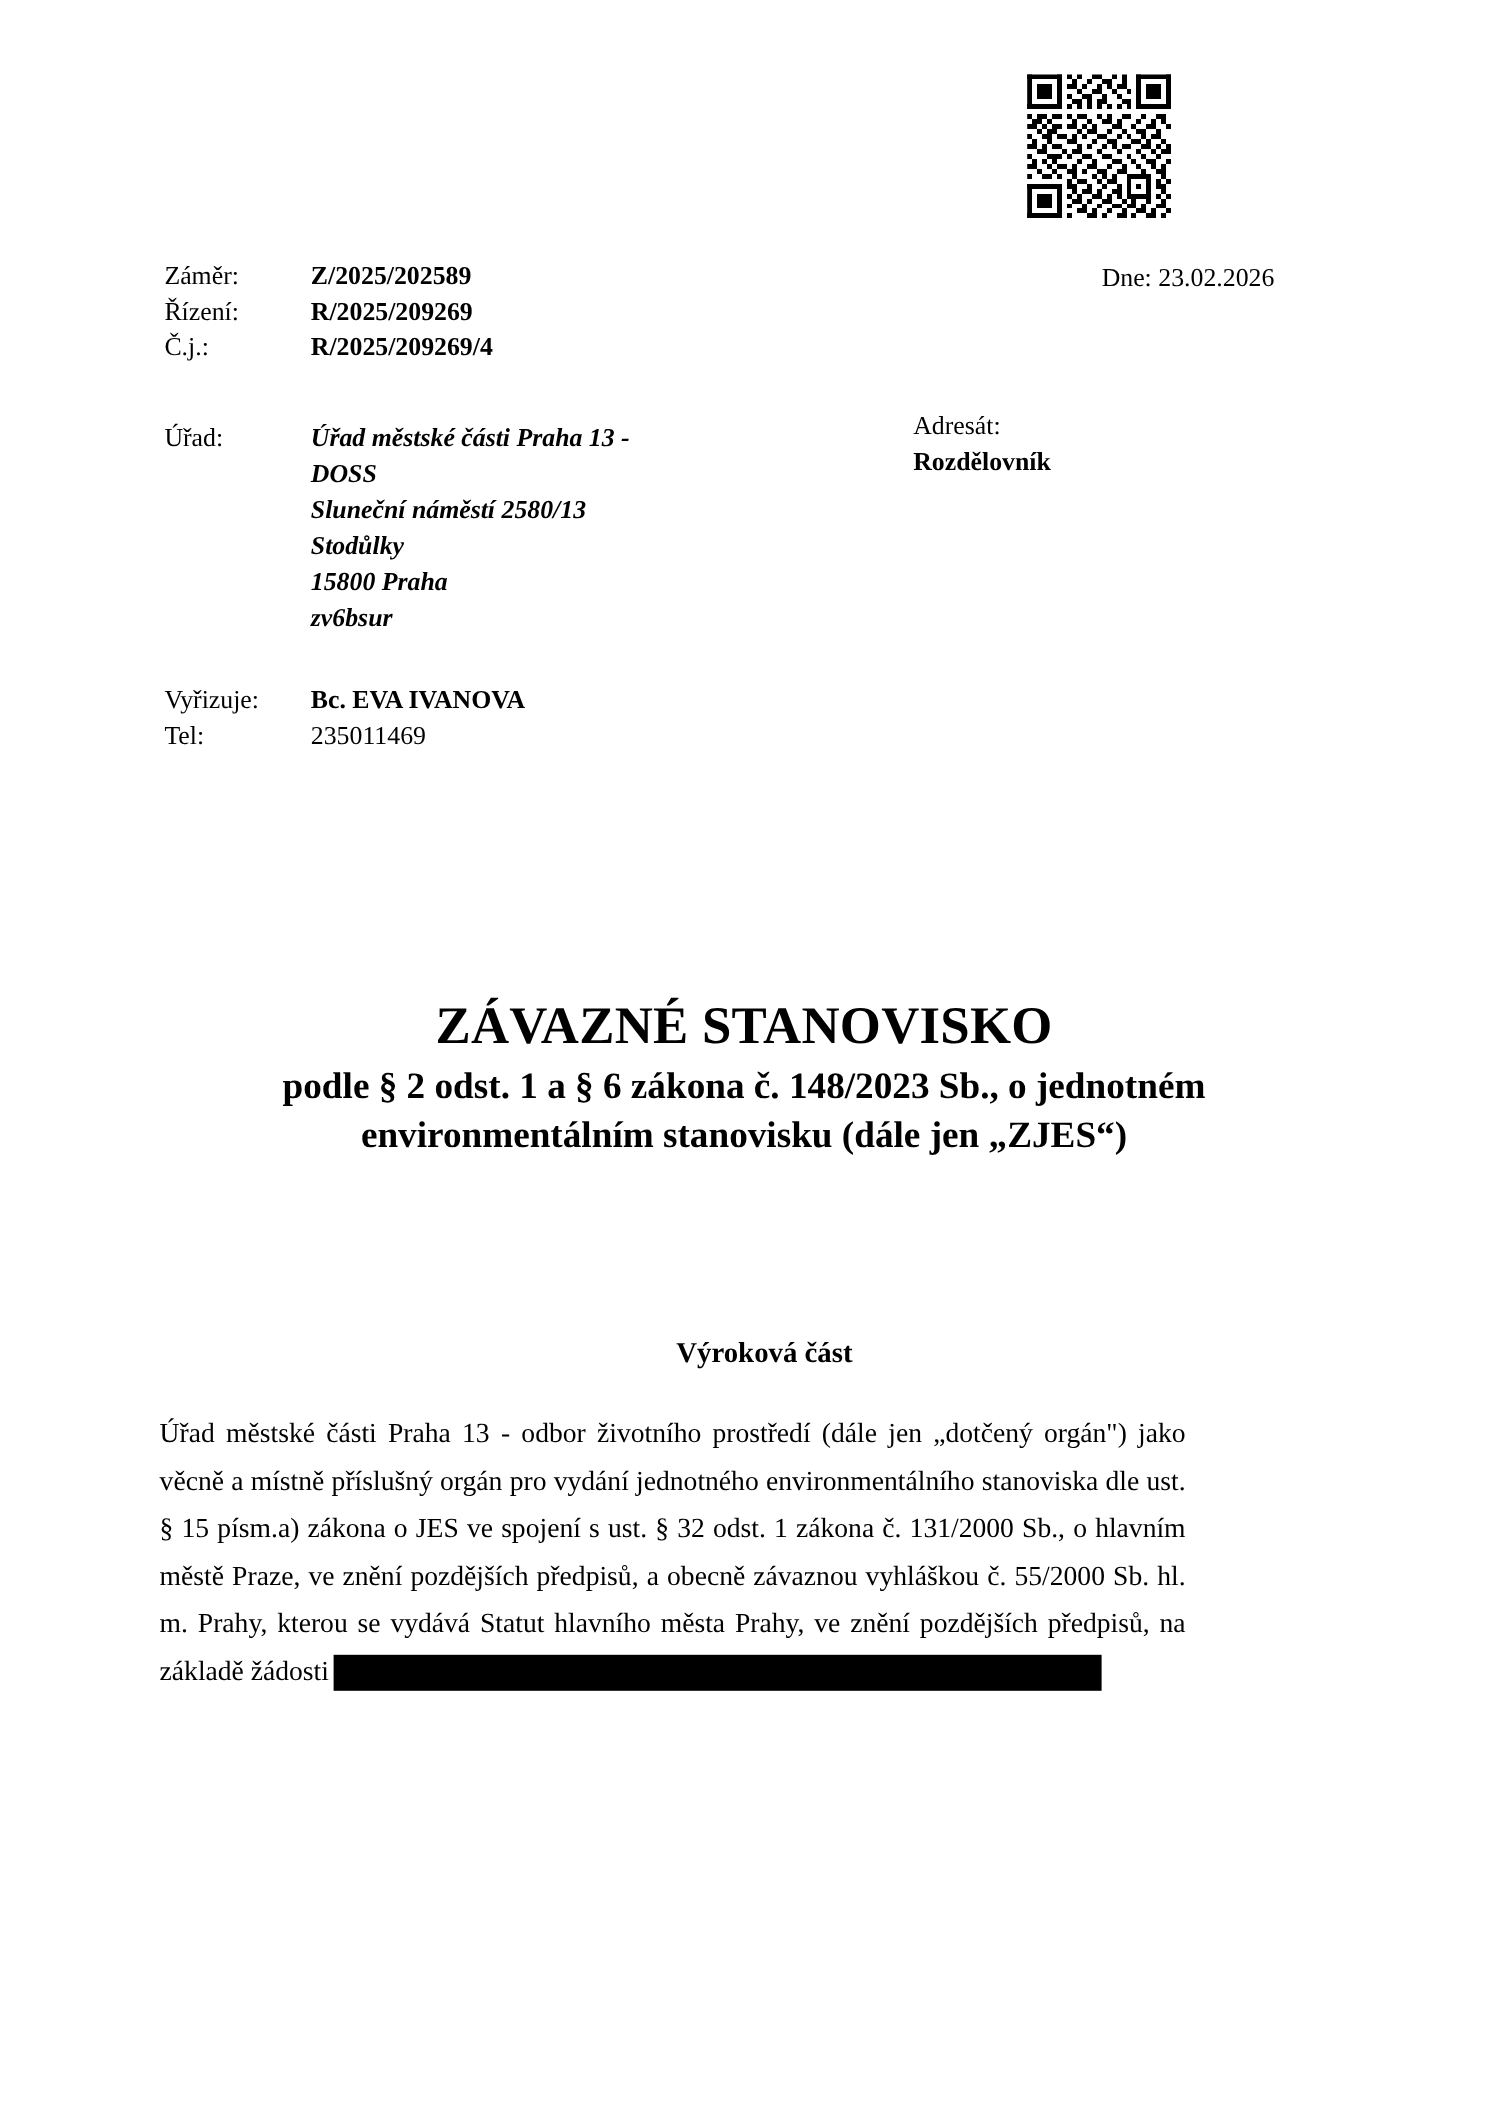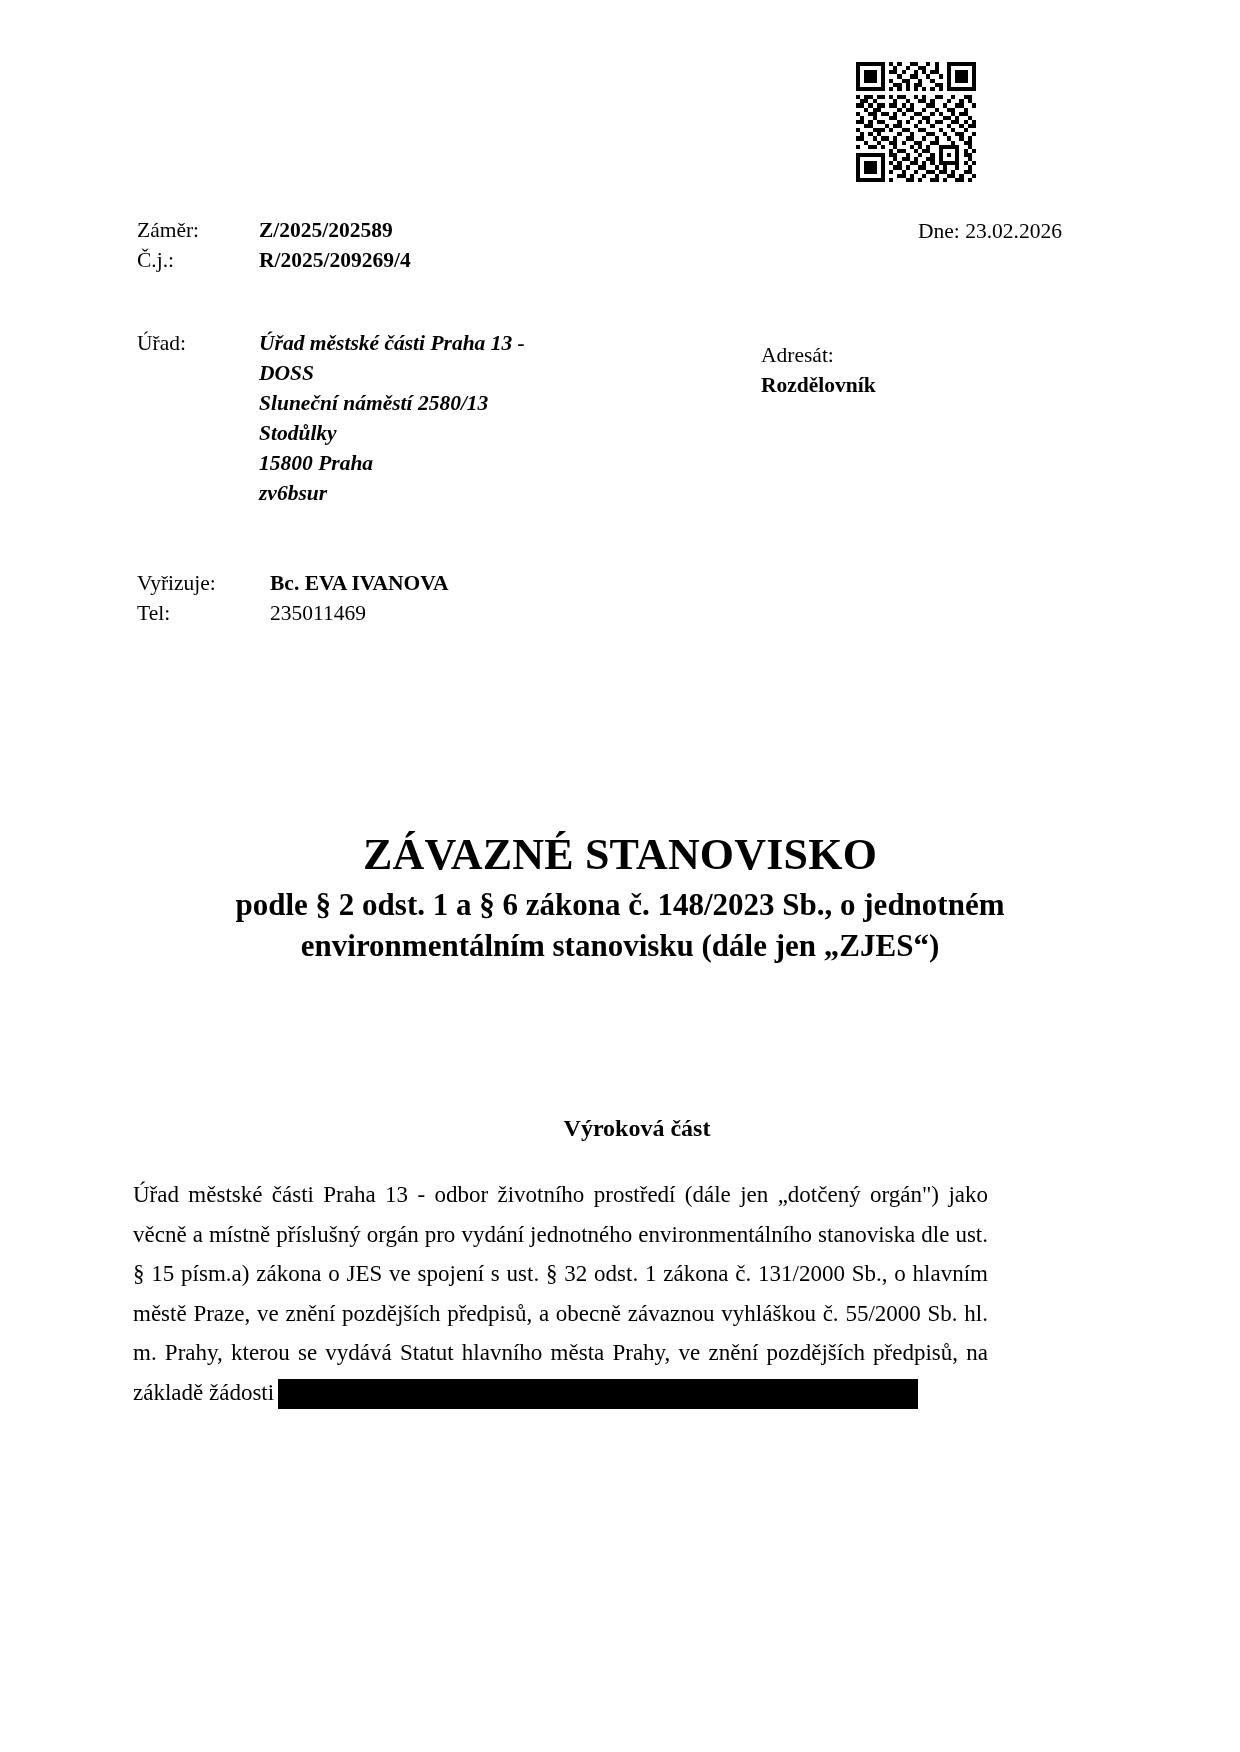--- a/index.html
+++ b/index.html
@@ -63,21 +63,21 @@
     top: 219px;
     left: 800px;
     width: 380px;
     font-size: 21.5px;
     text-align: center;
   }
 
   
   .office-block {
     position: absolute;
-    top: 328px;
+    top: 350px;
     left: 137px;
     width: 520px;
   }
   .office-row {
     display: flex;
     align-items: flex-start;
   }
   .office-label {
     width: 122px;
     flex: 0 0 122px;
@@ -107,21 +107,20 @@
   .contact-block {
     position: absolute;
     top: 568px;
     left: 137px;
     width: 620px;
   }
   .contact-row {
     display: flex;
     align-items: center;
     line-height: 1.40;
-    gap: 11px;
   }
   .contact-label {
     width: 122px;
     flex: 0 0 122px;
     font-size: 21.5px;
   }
   .contact-value-bold {
     font-size: 21.5px;
     font-weight: bold;
   }
@@ -463,20 +462,24 @@
       </g>
     </svg>
   </div>
 
   <div class="ref-block">
     <div class="ref-row">
       <span class="ref-label">Záměr:</span>
       <span class="ref-value">Z/2025/202589</span>
     </div>
     <div class="ref-row">
+      <span class="ref-label">Řízení:</span>
+      <span class="ref-value">R/2025/209269</span>
+    </div>
+    <div class="ref-row">
       <span class="ref-label">Č.j.:</span>
       <span class="ref-value">R/2025/209269/4</span>
     </div>
   </div>
 
   <div class="date-line">Dne: 23.02.2026</div>
 
   <div class="office-block">
     <div class="office-row">
       <span class="office-label">Úřad:</span>

